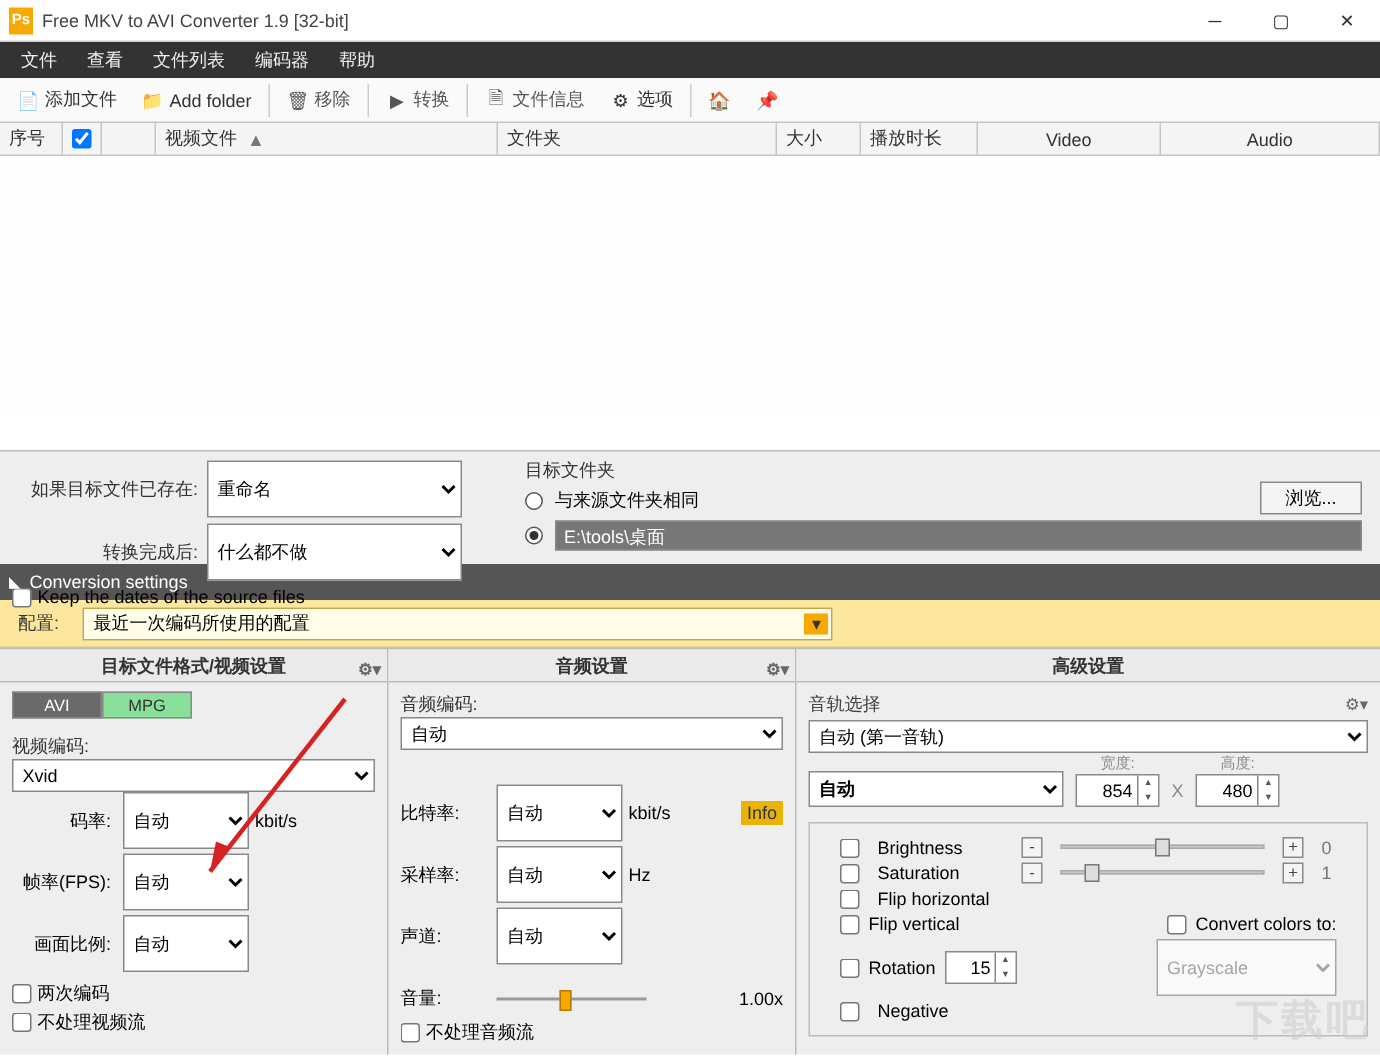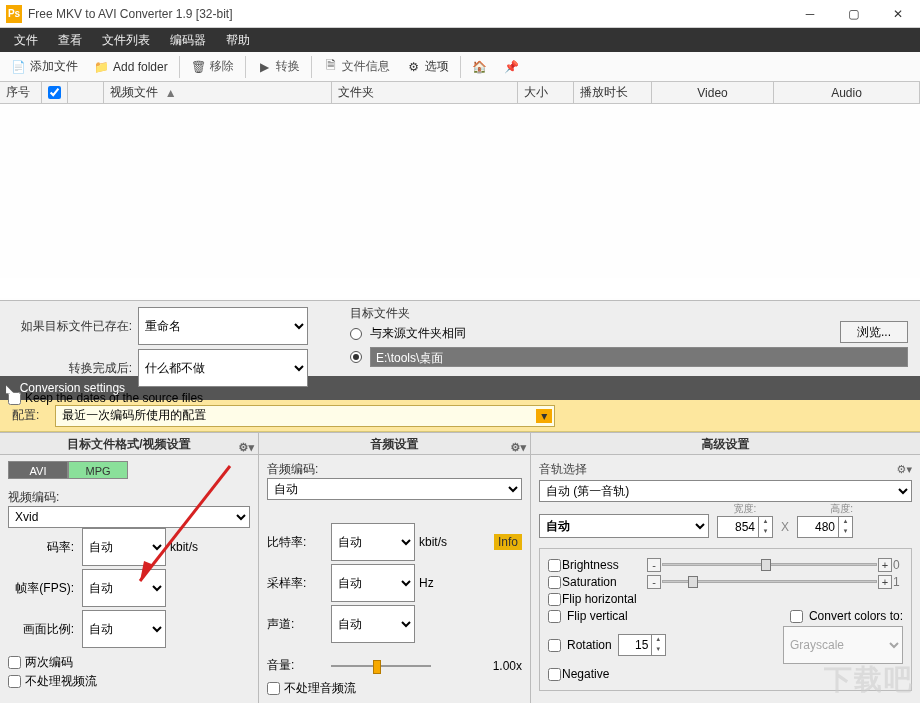--- a/index.html
+++ b/index.html
@@ -50,21 +50,21 @@
 .frow .lab2{width:60px;padding-right:4px}
 .slider{width:100px;height:14px;position:relative;border:none}
 .slider .track{position:absolute;top:6px;left:0;right:0;height:2px;background:#999}
 .slider .thumb{position:absolute;top:1px;width:8px;height:14px;background:#f7a900;border:1px solid #b57a00}
 .adv-sec{padding:4px 8px}
 .adv-sec .sublbl{color:#444;margin:2px 0}
 .adv-sel{width:100%;height:22px}
 .spin{width:56px;height:22px;border:1px solid #888;display:inline-flex;align-items:center;justify-content:center;background:#fff;position:relative}
 .spin .ar{position:absolute;right:0;top:0;bottom:0;width:14px;border-left:1px solid #888;display:flex;flex-direction:column}
 .spin .ar span{flex:1;font-size:7px;text-align:center;color:#555}
-.line{display:flex;align-items:center;margin:3px 0;gap:1px}
+.line{display:flex;align-items:center;margin:3px 12px;gap:12px}
 .long-slider{flex:1;height:14px;position:relative}
 .long-slider .tr{position:absolute;top:5px;left:0;right:0;height:3px;background:#c8c8c8;border:1px solid #aaa}
 .long-slider .th{position:absolute;top:1px;width:10px;height:12px;background:#ddd;border:1px solid #777}
 .mp{width:14px;height:14px;border:1px solid #888;text-align:center;line-height:12px;font-size:11px;color:#444;background:#f4f4f4}
 .radio{width:12px;height:12px;border:1px solid #555;border-radius:50%;display:inline-flex;align-items:center;justify-content:center;margin-right:4px;background:#fff}
 .radio.on::after{content:"";width:6px;height:6px;background:#333;border-radius:50%}
 .pathbox{flex:1;border:1px solid #888;background:#777;color:#fff;padding:2px 5px;height:20px}
 .btn{border:1px solid #888;background:#f4f4f4;padding:2px 16px;height:22px}
 .arrow{position:absolute;top:6px;left:120px;width:120px;height:130px;pointer-events:none;z-index:5}
 .watermark{position:absolute;right:6px;bottom:4px;color:#ccc;font-size:28px;font-weight:bold;letter-spacing:2px;pointer-events:none;opacity:.55}
@@ -270,21 +270,21 @@
       <div style="display:flex;align-items:flex-end;gap:8px">
         <select style="width:170px;height:24px;font-weight:bold"><option>自动</option></select>
         <div><div style="font-size:10px;color:#888;text-align:center">宽度:</div><div class="spin">
               <span>854</span>
               <div class="ar">
                 <span>▴</span>
                 <span>▾</span>
               </div>
             </div></div>
         <span style="color:#888;padding-bottom:4px">X</span>
-        <div><div style="font-size:10px;color:#888;text-align:right">高度:</div><div class="spin">
+        <div><div style="font-size:10px;color:#888;text-align:center">高度:</div><div class="spin">
               <span>480</span>
               <div class="ar">
                 <span>▴</span>
                 <span>▾</span>
               </div>
             </div></div>
       </div>
 
       <div style="border:1px solid #bbb;margin-top:10px;padding:6px 8px;background:#eee">
         <div class="line">

